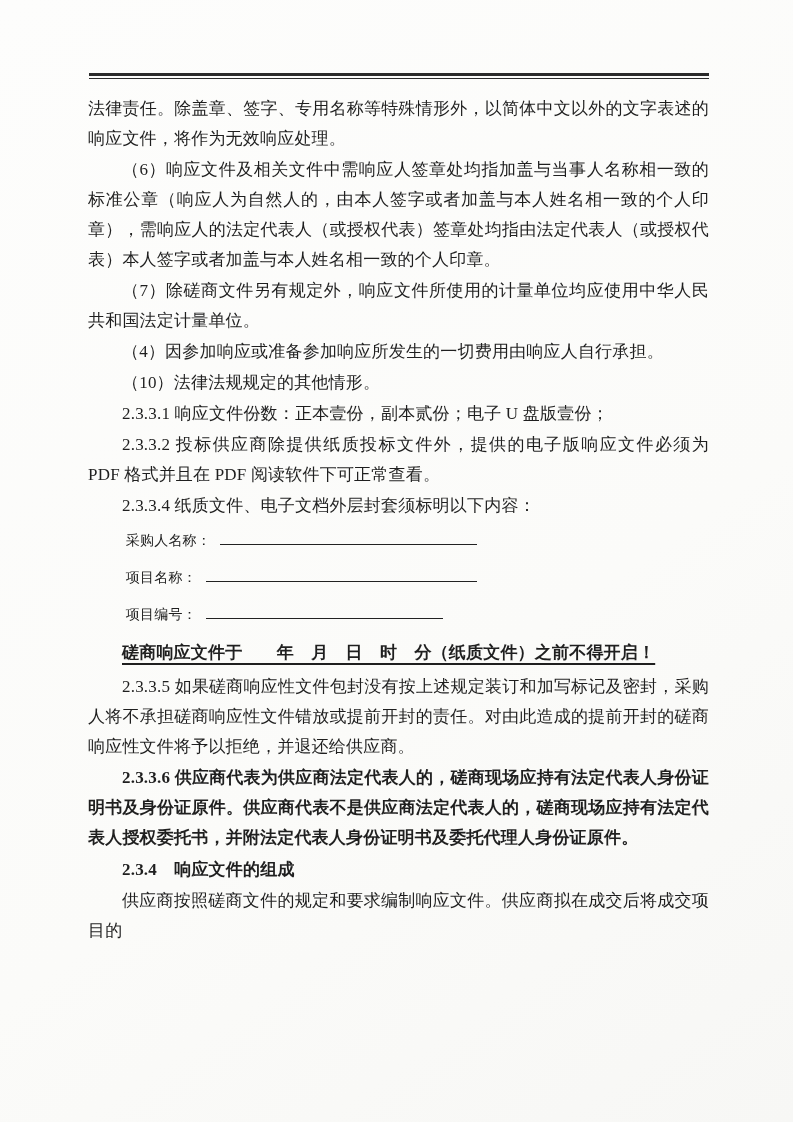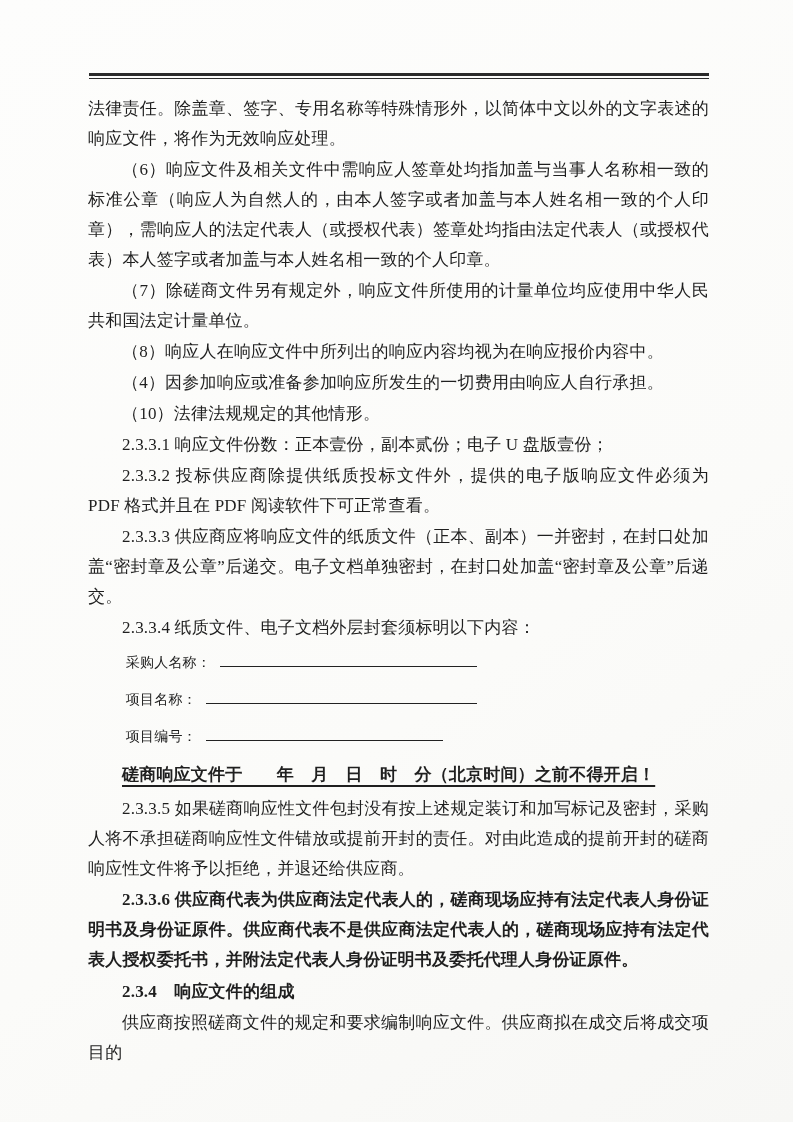--- a/index.html
+++ b/index.html
@@ -112,49 +112,47 @@
   </div>
 
   <div class="content">
 
     <p class="para no-indent">法律责任。除盖章、签字、专用名称等特殊情形外，以简体中文以外的文字表述的响应文件，将作为无效响应处理。</p>
 
     <p class="para">（6）响应文件及相关文件中需响应人签章处均指加盖与当事人名称相一致的标准公章（响应人为自然人的，由本人签字或者加盖与本人姓名相一致的个人印章），需响应人的法定代表人（或授权代表）签章处均指由法定代表人（或授权代表）本人签字或者加盖与本人姓名相一致的个人印章。</p>
 
     <p class="para">（7）除磋商文件另有规定外，响应文件所使用的计量单位均应使用中华人民共和国法定计量单位。</p>
 
-    <p class="para">（8）响应人在响应文件中所列出的响应内容均视为在响应报价内容中。</p>
 
     <p class="para">（4）因参加响应或准备参加响应所发生的一切费用由响应人自行承担。</p>
 
     <p class="para">（10）法律法规规定的其他情形。</p>
 
 
     <p class="para">2.3.3.1 响应文件份数：正本壹份，副本贰份；电子 U 盘版壹份；</p>
 
     <p class="para">2.3.3.2 投标供应商除提供纸质投标文件外，提供的电子版响应文件必须为 PDF 格式并且在 PDF 阅读软件下可正常查看。</p>
 
-    <p class="para">2.3.3.3 供应商应将响应文件的纸质文件（正本、副本）一并密封，在封口处加盖“密封章及公章”后递交。电子文档单独密封，在封口处加盖“密封章及公章”后递交。</p>
 
     <p class="para">2.3.3.4 纸质文件、电子文档外层封套须标明以下内容：</p>
 
     <p class="field-row">
       <span>采购人名称：</span><span class="blank-line blank-1"></span>
     </p>
 
     <p class="field-row">
       <span>项目名称：</span><span class="blank-line blank-2"></span>
     </p>
 
     <p class="field-row">
       <span>项目编号：</span><span class="blank-line blank-3"></span>
     </p>
 
     <p class="notice">
-      <span class="notice-text">磋商响应文件于　　年　月　日　时　分（北京时间）之前不得开启！</span>
+      <span class="notice-text">磋商响应文件于　　年　月　日　时　分（纸质文件）之前不得开启！</span>
     </p>
 
     <p class="para">2.3.3.5 如果磋商响应性文件包封没有按上述规定装订和加写标记及密封，采购人将不承担磋商响应性文件错放或提前开封的责任。对由此造成的提前开封的磋商响应性文件将予以拒绝，并退还给供应商。</p>
 
     <p class="para bold">2.3.3.6 供应商代表为供应商法定代表人的，磋商现场应持有法定代表人身份证明书及身份证原件。供应商代表不是供应商法定代表人的，磋商现场应持有法定代表人授权委托书，并附法定代表人身份证明书及委托代理人身份证原件。</p>
 
     <p class="heading">2.3.4　响应文件的组成</p>
 
     <p class="para">供应商按照磋商文件的规定和要求编制响应文件。供应商拟在成交后将成交项目的</p>
 

